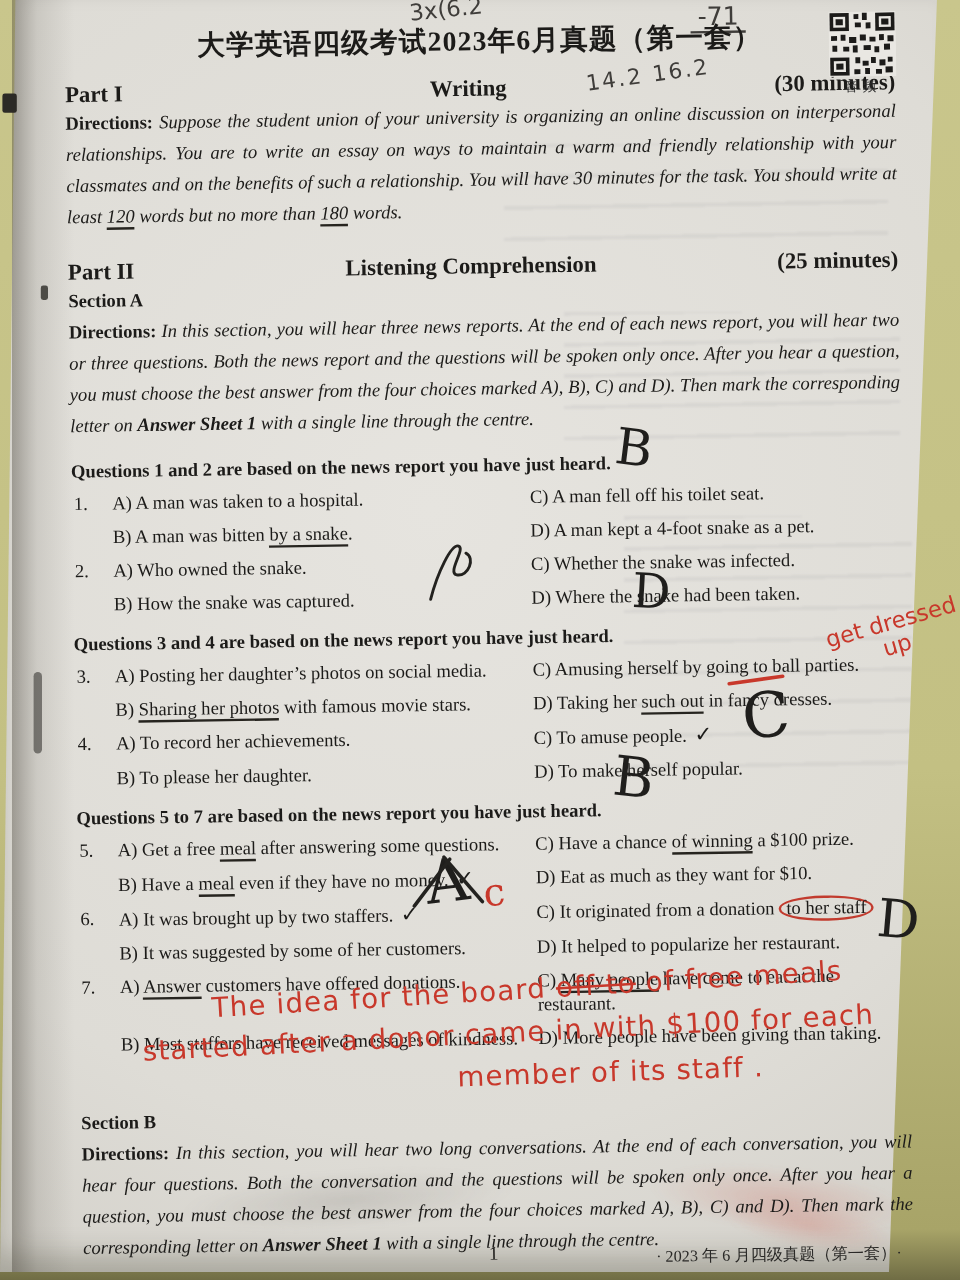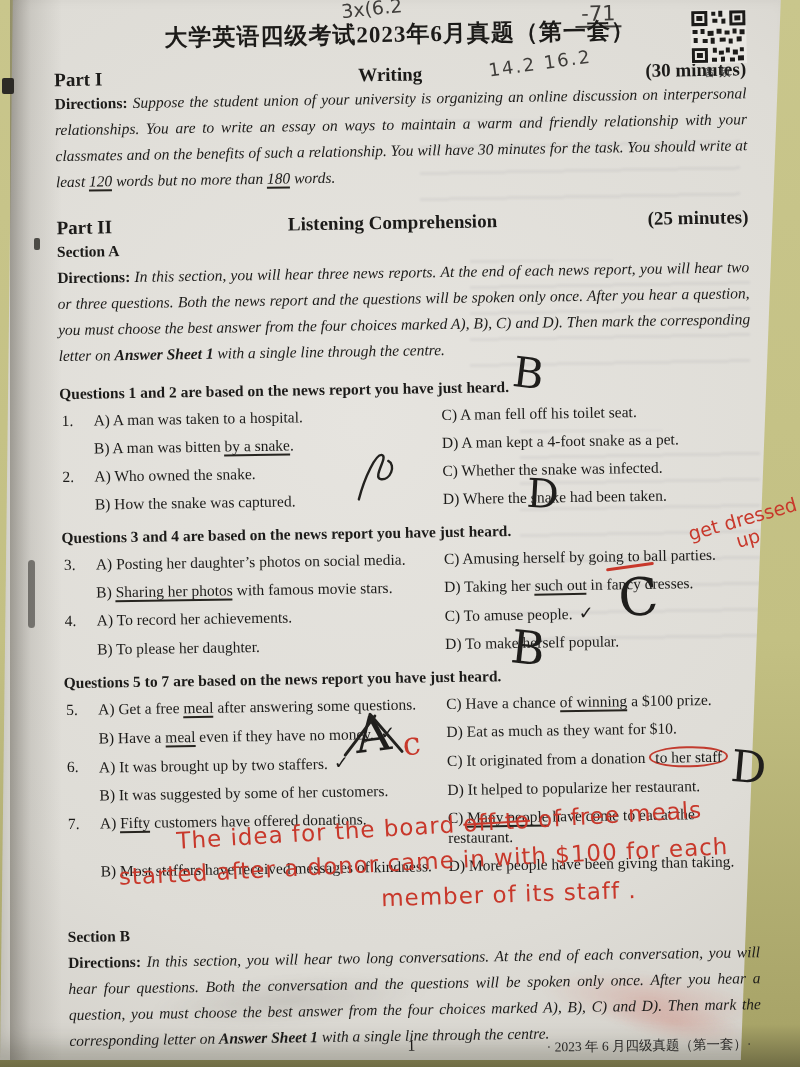--- a/index.html
+++ b/index.html
@@ -220,21 +220,21 @@
     <span class="opt-left"><span>A) It was brought up by two staffers.</span><span class="seg-m"> ✓</span></span>
     <span class="opt-right"><span>C) It originated from a donation </span><span class="seg-c">to her staff</span></span>
   </div>
   <div class="qrow">
     <span class="qnum"></span>
     <span class="opt-left">B) It was suggested by some of her customers.</span>
     <span class="opt-right">D) It helped to popularize her restaurant.</span>
   </div>
   <div class="qrow">
     <span class="qnum">7.</span>
-    <span class="opt-left"><span>A) </span><span class="seg-u">Fifty</span><span> customers have offered donations.</span></span>
+    <span class="opt-left"><span>A) </span><span class="seg-u">Answer</span><span> customers have offered donations.</span></span>
     <span class="opt-right"><span>C) </span><span class="seg-u">Many people</span><span> have come to eat at the restaurant.</span></span>
   </div>
   <div class="qrow">
     <span class="qnum"></span>
     <span class="opt-left">B) Most staffers have received messages of kindness.</span>
     <span class="opt-right">D) More people have been giving than taking.</span>
   </div>
 
   <div class="section-label" style="margin-top:46px;">Section B</div>
   <p class="dir"><span class="dir-label">Directions:</span><span class="dir-text"><span> In this section, you will hear two long conversations. At the end of each conversation, you will hear four questions. Both the conversation and the questions will be spoken only once. After you hear a question, you must choose the best answer from the four choices marked A), B), C) and D). Then mark the corresponding letter on </span><span class="seg-b">Answer Sheet 1</span><span> with a single line through the centre.</span></span></p>

